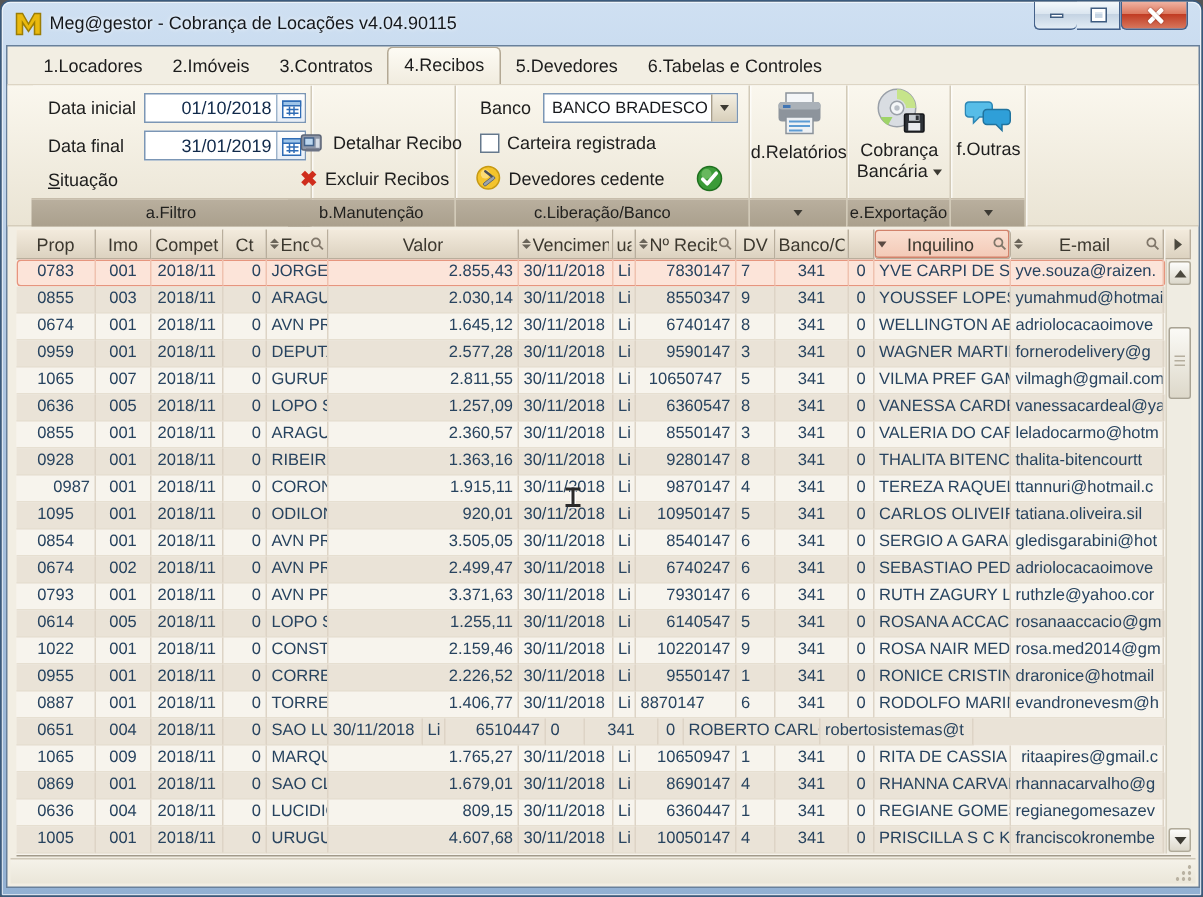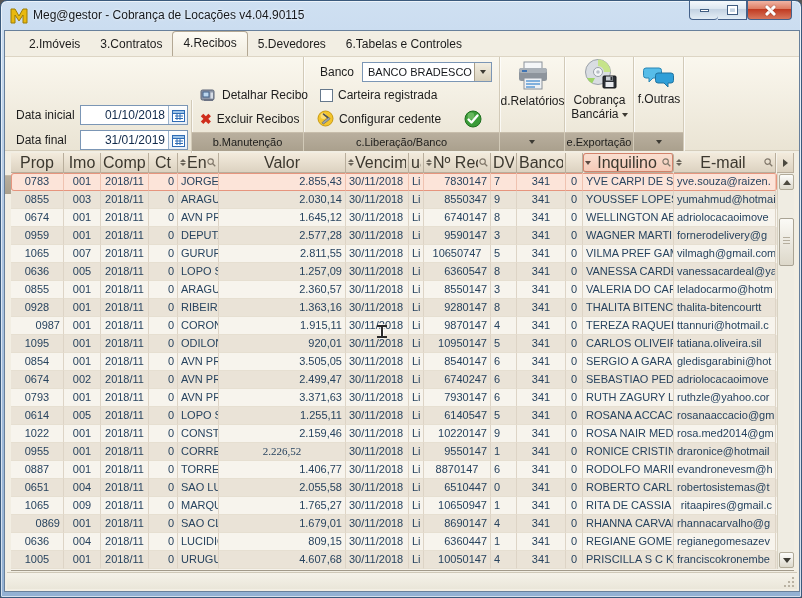--- a/index.html
+++ b/index.html
@@ -59,21 +59,21 @@
   .toolbtn{ position:absolute; display:flex; align-items:center; gap:5px; font-size:12px; color:#1d1d1d; white-space:nowrap; }
   .xicon{ color:#cf2d1c; font-weight:bold; font-size:14px; line-height:14px; }
   .checkbox{ width:13px; height:13px; background:#fff; border:1px solid #65788c; }
   .bigbtn{ position:absolute; text-align:center; font-size:12px; color:#1d1d1d; }
   
   .grid{ position:absolute; left:6px; top:122px; width:783px; height:418px; background:#f6f3ec;
     border-bottom:1px solid #a29a8a; }
   .ghead{ position:absolute; left:0; top:0; height:20px; display:flex; }
   .hcell{ height:20px; background:linear-gradient(#f3ebdd,#dcd2c0); border-right:1px solid #b9ae9c;
     border-bottom:1px solid #b9ae9c; display:flex; align-items:center; padding:0 2px;
-    font-size:16px; color:#3c382f; overflow:hidden; }
+    font-size:12px; color:#3c382f; overflow:hidden; }
   .hcell .lbl{ flex:1; overflow:hidden; white-space:nowrap; }
   .hcell.hl{ background:linear-gradient(#fae0d2,#f3c9b6); box-shadow:inset 0 0 0 1px #d2826b; border-radius:3px; }
   .sorticon{ display:inline-flex; flex-direction:column; gap:1px; margin-right:1px; flex:none; }
   .sorticon .u{ width:0;height:0;border-left:3px solid transparent;border-right:3px solid transparent;border-bottom:3px solid #6b655a; }
   .sorticon .d{ width:0;height:0;border-left:3px solid transparent;border-right:3px solid transparent;border-top:3px solid #6b655a; }
   .sortdesc{ width:0;height:0;border-left:3px solid transparent;border-right:3px solid transparent;border-top:4px solid #5a4a42; margin-right:2px; flex:none;}
   .gnav{ position:absolute; right:0; top:0; width:17px; height:20px; }
   .gbody{ position:absolute; left:0; top:20px; width:766px; }
   .grow{ display:flex; height:18px; background:#f7f4ed; }
   .grow.alt{ background:#eae3d7; }
@@ -127,30 +127,31 @@
         </div>
       <div class="capbtn closeb">
           <div class="glyph-close"></div>
         </div>
     </div>
   </div>
 
   <div class="client">
 
     <div class="tabstrip" id="tabs">
+        <div class="tab">1.Locadores</div>
         <div class="tab">2.Imóveis</div>
         <div class="tab">3.Contratos</div>
         <div class="tab active">4.Recibos</div>
         <div class="tab">5.Devedores</div>
         <div class="tab">6.Tabelas e Controles</div>
       </div>
 
     <div class="ribbon">
 
-      <div class="rgroup" style="left:0;width:187px;margin-top:43px;">
+      <div class="rgroup" style="left:16px;width:187px;">
         <span class="rlabel" style="left:11px;top:8px;">Data inicial</span>
         <div class="field" style="left:75px;top:5px;width:108px;">
           <div class="val">01/10/2018</div>
           <div class="calbtn">
             <svg width="13" height="13" viewBox="0 0 13 13">
                 <rect x="0.5" y="1.5" width="12" height="11" fill="#fff" stroke="#2f6cb5"></rect>
                 <rect x="0.5" y="1.5" width="12" height="3" fill="#9ec4e8" stroke="#2f6cb5"></rect>
                 <path d="M3 7h8M3 9.5h8M5 5v6M8 5v6" stroke="#2f6cb5" stroke-width="1" fill="none"></path>
               </svg>
           </div>
@@ -199,21 +200,21 @@
           <div class="checkbox"></div>
           <span>Carteira registrada</span>
         </div>
         <div class="toolbtn" style="left:13px;top:53px;">
           <svg width="17" height="17" viewBox="0 0 17 17">
               <circle cx="8.5" cy="8.5" r="7.5" fill="#f4c42c" stroke="#c79a14"></circle>
               <circle cx="6.5" cy="6" r="3" fill="#fbe28a" opacity="0.8"></circle>
               <rect x="4" y="9.8" width="9" height="2.2" rx="1" transform="rotate(-38 8.5 10)" fill="#9aa3ad" stroke="#5f6870" stroke-width="0.6"></rect>
               <rect x="5" y="5" width="7" height="1.6" rx="0.8" transform="rotate(38 8.5 6)" fill="#4a4f55"></rect>
             </svg>
-          <span>Configurar cedente</span>
+          <span>Devedores cedente</span>
         </div>
         <svg width="18" height="18" viewBox="0 0 18 18" style="position:absolute;left:160px;top:53px;">
             <circle cx="9" cy="9" r="8" fill="#3b9b38" stroke="#1f6f1f"></circle>
             <circle cx="7" cy="6" r="3.4" fill="#7cc46f" opacity="0.7"></circle>
             <path d="M4.5 9.5 L7.5 12.5 L13.5 5.5" fill="none" stroke="#fff" stroke-width="2.4" stroke-linecap="round" stroke-linejoin="round"></path>
           </svg>
         <div class="rcaption">c.Liberação/Banco</div>
       </div>
 
       <div class="rgroup" style="left:495px;width:65px;">
@@ -589,53 +590,52 @@
             <div class="gcell" style="width: 17px; text-align: center;">0</div>
             <div class="gcell" style="width: 91px; text-align: left;">ROSA NAIR MEDEI</div>
             <div class="gcell" style="width: 102px; text-align: left;">rosa.med2014@gm</div>
           </div>
           <div class="grow alt">
             <div class="gcell" style="width: 53px; text-align: center;">0955</div>
             <div class="gcell" style="width: 37px; text-align: center;">001</div>
             <div class="gcell" style="width: 48px; text-align: center;">2018/11</div>
             <div class="gcell" style="width: 29px; text-align: right;">0</div>
             <div class="gcell" style="width: 41px; text-align: left;">CORREA D</div>
-            <div class="gcell" style="width: 127px; text-align: center; font-family: Liberation Serif, serif;">2.226,52</div>
+            <div class="gcell" style="width: 127px; text-align: right;">2.226,52</div>
             <div class="gcell" style="width: 63px; text-align: left;">30/11/2018</div>
             <div class="gcell" style="width: 15px; text-align: left;">Li</div>
             <div class="gcell" style="width: 67px; text-align: right;">9550147</div>
             <div class="gcell" style="width: 26px; text-align: left;">1</div>
             <div class="gcell" style="width: 49px; text-align: center;">341</div>
             <div class="gcell" style="width: 17px; text-align: center;">0</div>
             <div class="gcell" style="width: 91px; text-align: left;">RONICE CRISTINA</div>
             <div class="gcell" style="width: 102px; text-align: left;">draronice@hotmail</div>
           </div>
           <div class="grow">
             <div class="gcell" style="width: 53px; text-align: center;">0887</div>
             <div class="gcell" style="width: 37px; text-align: center;">001</div>
             <div class="gcell" style="width: 48px; text-align: center;">2018/11</div>
             <div class="gcell" style="width: 29px; text-align: right;">0</div>
             <div class="gcell" style="width: 41px; text-align: left;">TORRES H</div>
             <div class="gcell" style="width: 127px; text-align: right;">1.406,77</div>
             <div class="gcell" style="width: 63px; text-align: left;">30/11/2018</div>
             <div class="gcell" style="width: 15px; text-align: left;">Li</div>
-            <div class="gcell" style="width: 67px; text-align: center;">8870147</div>
+            <div class="gcell" style="width: 67px; text-align: left;">8870147</div>
             <div class="gcell" style="width: 26px; text-align: left;">6</div>
             <div class="gcell" style="width: 49px; text-align: center;">341</div>
             <div class="gcell" style="width: 17px; text-align: center;">0</div>
             <div class="gcell" style="width: 91px; text-align: left;">RODOLFO MARINH</div>
             <div class="gcell" style="width: 102px; text-align: left;">evandronevesm@h</div>
           </div>
           <div class="grow alt">
             <div class="gcell" style="width: 53px; text-align: center;">0651</div>
             <div class="gcell" style="width: 37px; text-align: center;">004</div>
             <div class="gcell" style="width: 48px; text-align: center;">2018/11</div>
             <div class="gcell" style="width: 29px; text-align: right;">0</div>
             <div class="gcell" style="width: 41px; text-align: left;">SAO LUIZ</div>
-            <div class="gcell" style="width: 127px; text-align: right;">2.055,58</div>
             <div class="gcell" style="width: 63px; text-align: left;">30/11/2018</div>
             <div class="gcell" style="width: 15px; text-align: left;">Li</div>
             <div class="gcell" style="width: 67px; text-align: right;">6510447</div>
             <div class="gcell" style="width: 26px; text-align: left;">0</div>
             <div class="gcell" style="width: 49px; text-align: center;">341</div>
             <div class="gcell" style="width: 17px; text-align: center;">0</div>
             <div class="gcell" style="width: 91px; text-align: left;">ROBERTO CARLOS</div>
             <div class="gcell" style="width: 102px; text-align: left;">robertosistemas@t</div>
           </div>
           <div class="grow">
@@ -648,21 +648,21 @@
             <div class="gcell" style="width: 63px; text-align: left;">30/11/2018</div>
             <div class="gcell" style="width: 15px; text-align: left;">Li</div>
             <div class="gcell" style="width: 67px; text-align: right;">10650947</div>
             <div class="gcell" style="width: 26px; text-align: left;">1</div>
             <div class="gcell" style="width: 49px; text-align: center;">341</div>
             <div class="gcell" style="width: 17px; text-align: center;">0</div>
             <div class="gcell" style="width: 91px; text-align: left;">RITA DE CASSIA DI</div>
             <div class="gcell" style="width: 102px; text-align: right;">ritaapires@gmail.c</div>
           </div>
           <div class="grow alt">
-            <div class="gcell" style="width: 53px; text-align: right;">0869</div>
+            <div class="gcell" style="width: 53px; text-align: center;">0869</div>
             <div class="gcell" style="width: 37px; text-align: center;">001</div>
             <div class="gcell" style="width: 48px; text-align: center;">2018/11</div>
             <div class="gcell" style="width: 29px; text-align: right;">0</div>
             <div class="gcell" style="width: 41px; text-align: left;">SAO CLEM</div>
             <div class="gcell" style="width: 127px; text-align: right;">1.679,01</div>
             <div class="gcell" style="width: 63px; text-align: left;">30/11/2018</div>
             <div class="gcell" style="width: 15px; text-align: left;">Li</div>
             <div class="gcell" style="width: 67px; text-align: right;">8690147</div>
             <div class="gcell" style="width: 26px; text-align: left;">4</div>
             <div class="gcell" style="width: 49px; text-align: center;">341</div>

